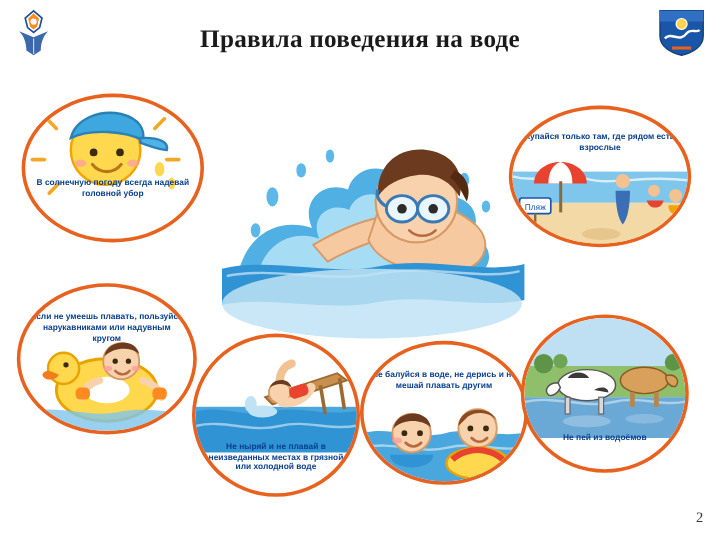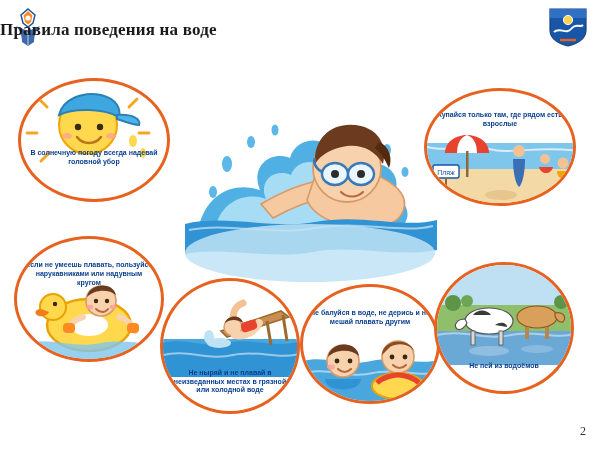--- a/index.html
+++ b/index.html
@@ -14,23 +14,23 @@
     overflow: hidden;
     position: relative;
   }
 
   
   .slide-title {
     position: absolute;
     left: 0;
     top: 20px;
     width: 600px;
-    text-align: left;
+    text-align: center;
     font-family: "Liberation Serif", serif;
-    font-size: 17px;
+    font-size: 21px;
     font-weight: bold;
     color: #1a1a1a;
     letter-spacing: 0.2px;
   }
 
   .emblem-left {
     position: absolute;
     left: 8px;
     top: 6px;
     width: 40px;

